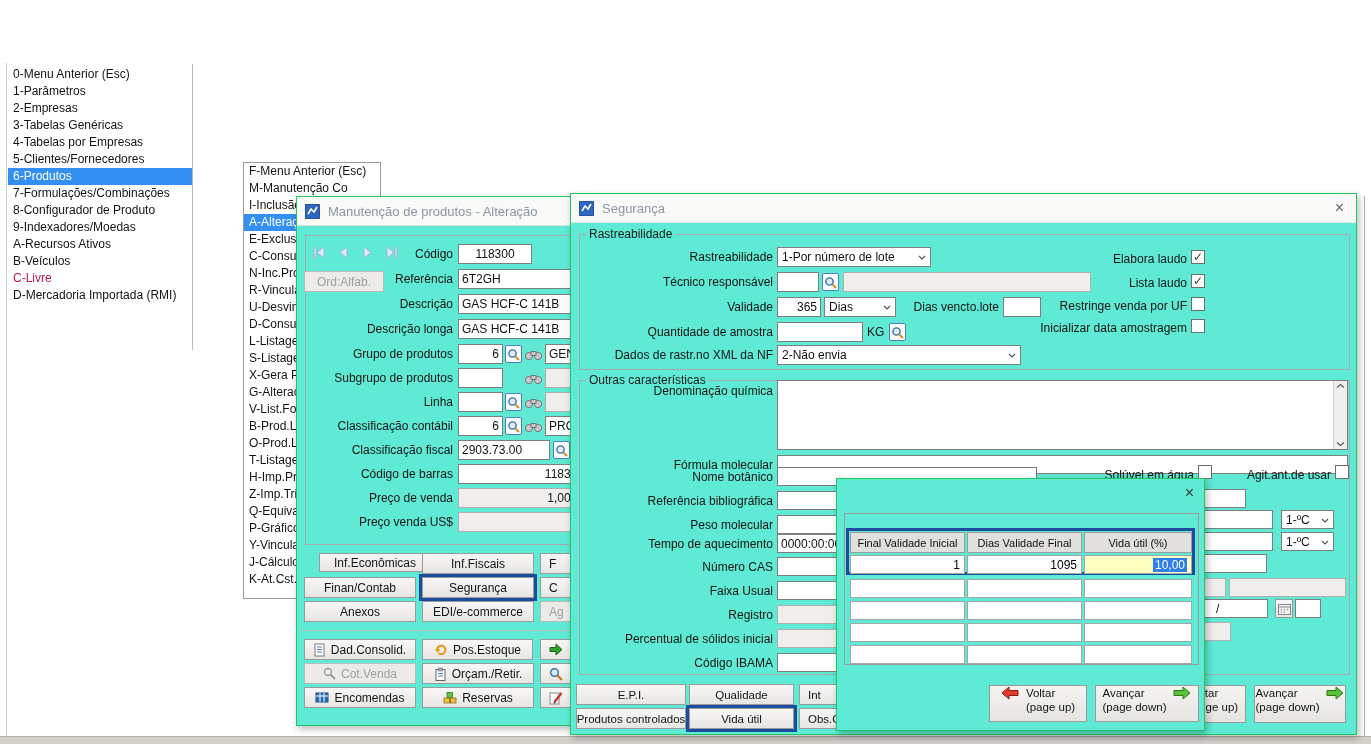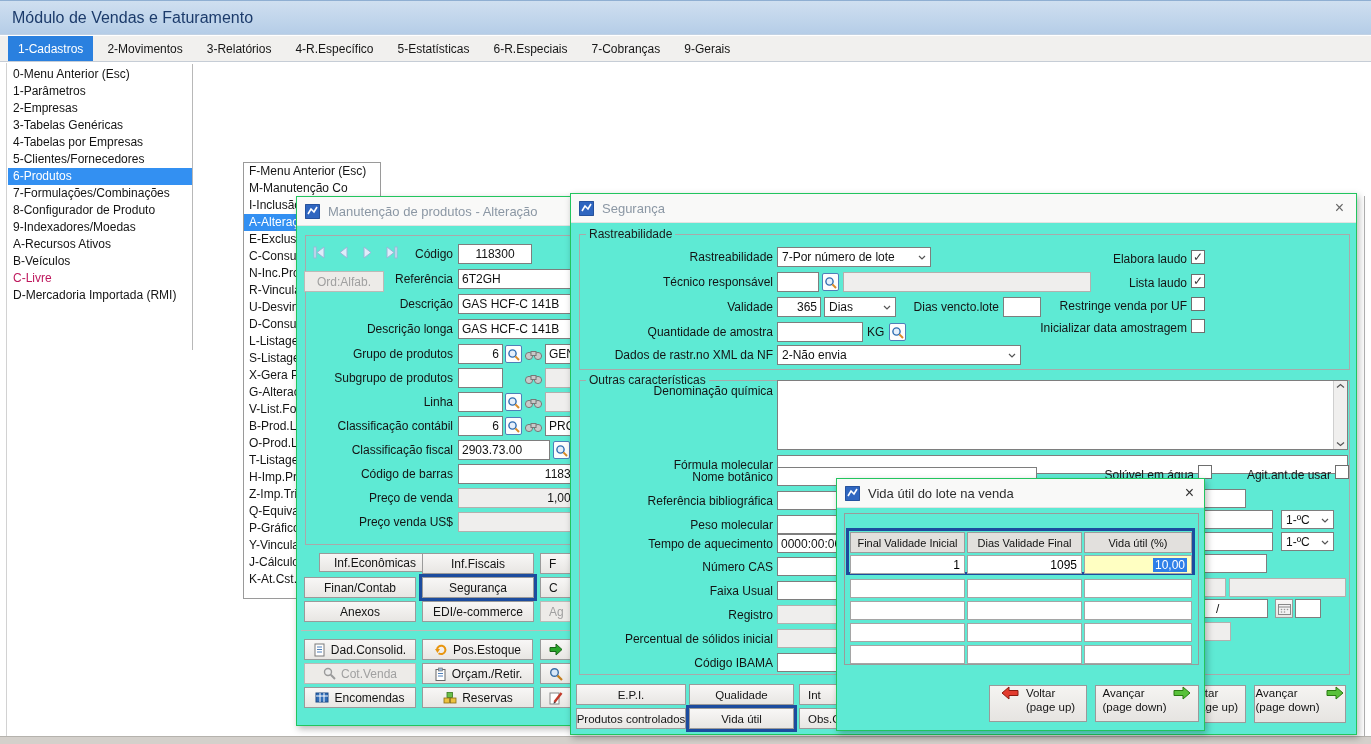--- a/index.html
+++ b/index.html
@@ -42,34 +42,21 @@
   .navbtn{position:absolute;background:linear-gradient(#f5f4f2,#e6e4e1);border:1px solid #9a9a9a;display:flex;justify-content:center;gap:7px;font-size:11.5px;line-height:14px;color:#141414}
   .u1::first-letter{text-decoration:underline}
   .sbtrack{position:absolute;background:#f0efee;border-left:1px solid #cfcfcf;display:flex;flex-direction:column;justify-content:space-between;align-items:center;padding:2px 0}
   .line{position:absolute;background:#bdbab6}
 </style>
 </head>
 <body>
 
 <div id="screen">
 
-  <div class="a titlebar">
-    <span>Módulo de Vendas e Faturamento</span>
-  </div>
-
-  <div class="a tabbar">
-    <div class="tab on">1-Cadastros</div>
-    <div class="tab">2-Movimentos</div>
-    <div class="tab">3-Relatórios</div>
-    <div class="tab">4-R.Específico</div>
-    <div class="tab">5-Estatísticas</div>
-    <div class="tab">6-R.Especiais</div>
-    <div class="tab">7-Cobranças</div>
-    <div class="tab">9-Gerais</div>
-  </div>
+
 
   <div class="a line" style="left:6px;top:63px;width:1px;height:675px;background:#d2d2d2"></div>
 
   <div class="a" style="left:8px;top:66px;width:184px">
     <div class="mi">0-Menu Anterior (Esc)</div>
     <div class="mi">1-Parâmetros</div>
     <div class="mi">2-Empresas</div>
     <div class="mi">3-Tabelas Genéricas</div>
     <div class="mi">4-Tabelas por Empresas</div>
     <div class="mi">5-Clientes/Fornecedores</div>
@@ -314,21 +301,21 @@
       <span>Segurança</span>
     </div>
     <div class="close" style="right:12px">×</div>
 
     <fieldset class="a" style="left:8px;top:33px;width:771px;height:143px">
       <legend>Rastreabilidade</legend>
     </fieldset>
 
     <div class="lbl" style="left:8px;top:56px;width:194px">Rastreabilidade</div>
     <div class="sel" style="left:206px;top:53px;width:154px;height:20px">
-        <span>7-Por número de lote</span>
+        <span>1-Por número de lote</span>
         <svg class="cv" width="8" height="5">
           <polyline points="1,1 4,4 7,1" fill="none" stroke="#555" stroke-width="1.2"></polyline>
         </svg>
       </div>
 
     <div class="lbl" style="left:8px;top:81px;width:194px">Técnico responsável</div>
     <div class="inp" style="left:206px;top:78px;width:42px;height:20px"></div>
     <div class="magbtn" style="left:251px;top:79px;width:17px;height:18px">
         <svg width="13" height="13">
           <circle cx="5.5" cy="5.5" r="3.6" fill="#e6f0fb" stroke="#2e6cb0" stroke-width="1.4"></circle>
@@ -473,27 +460,20 @@
     </div>
     <div class="navbtn" style="left:683px;top:491px;width:92px;height:38px">
       <span style="text-align:left"><span class="u1">Avançar</span><br><span>(page down)</span></span>
       <svg width="18" height="14">
           <polygon points="17,7 10,1 10,4.5 1,4.5 1,9.5 10,9.5 10,13" fill="#59c13a" stroke="#2a7a12"></polygon>
         </svg>
     </div>
   </div>
 
   <div class="dlg" style="left:836px;top:478px;width:369px;height:253px;z-index:5">
-    <div class="dtitle act">
-      <svg width="15" height="15">
-          <rect x="0" y="0" width="15" height="15" rx="2" fill="#2f66c0" stroke="#1a3f80"></rect>
-          <polyline points="3,10 6,5 9,8 12,3" fill="none" stroke="#fff" stroke-width="1.6"></polyline>
-        </svg>
-      <span>Vida útil do lote na venda</span>
-    </div>
     <div class="close" style="right:10px;color:#333">×</div>
 
     <div class="a" style="left:7px;top:34px;width:355px;height:152px;border:1px solid #9a9a9a"></div>
     <div class="a" style="left:9px;top:49px;width:349px;height:47px;border:3px solid #1c4c9e"></div>
 
     <div class="th" style="left:13px;top:53px;width:115px;height:21px">Final Validade Inicial</div>
     <div class="th" style="left:130px;top:53px;width:115px;height:21px">Dias Validade Final</div>
     <div class="th" style="left:247px;top:53px;width:108px;height:21px">Vida útil (%)</div>
 
     <div class="td" style="left:13px;top:76px;width:115px;height:19px">1</div>

